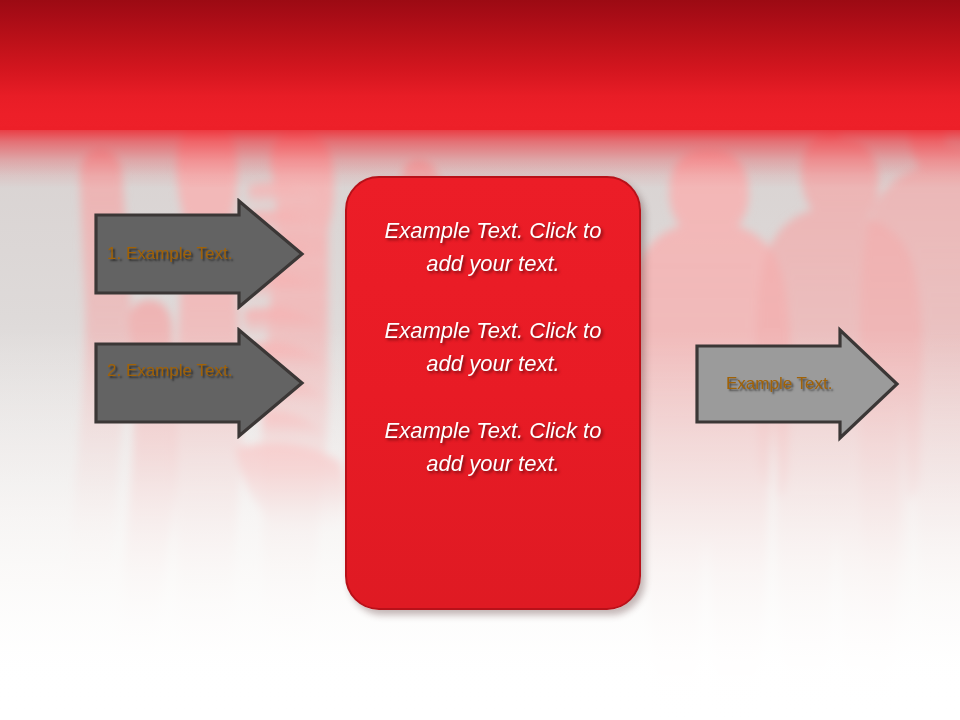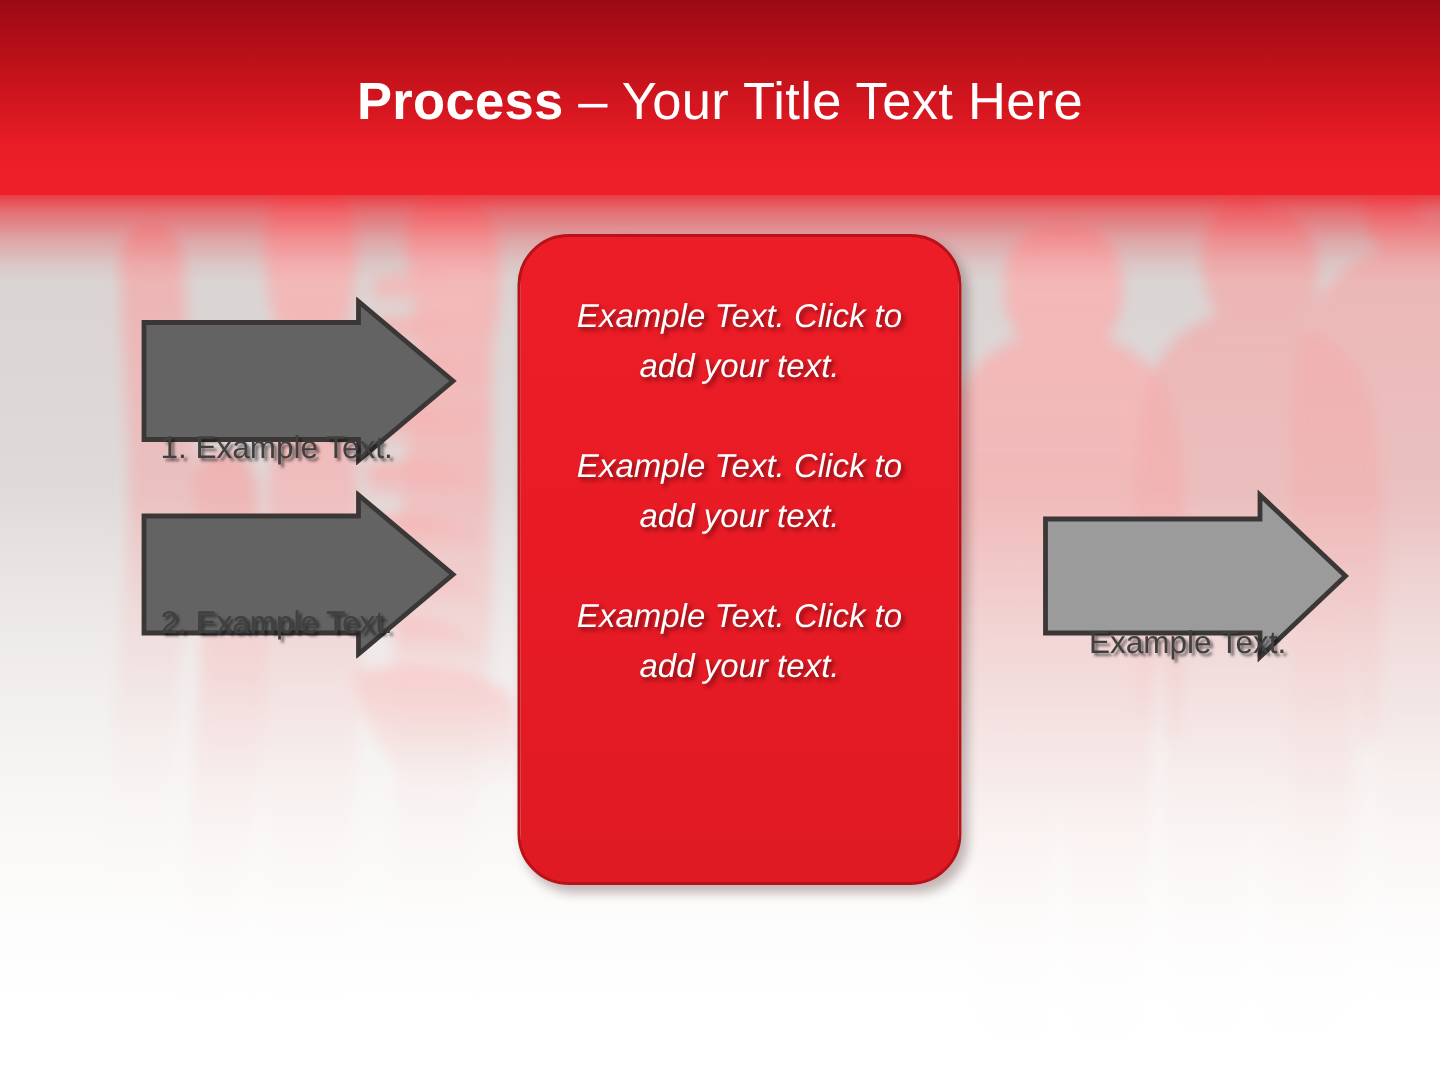--- a/index.html
+++ b/index.html
@@ -112,33 +112,32 @@
     display: block;
     overflow: visible;
   }
   .arrow .shape {
     stroke: #3b3736;
     stroke-width: 3.2;
     stroke-linejoin: miter;
   }
   .arrow-label {
     position: absolute;
-    color: #404040;
-    font-size: 21px;
+    color: #a16207;
+    font-size: 17px;
     line-height: 20px;
     white-space: nowrap;
     text-shadow: 2px 2px 2px rgba(0,0,0,0.55);
-    margin-top: 45px;
   }
 
   
   .redbox {
     position: absolute;
     left: 345px;
-    top: 156px;
+    top: 176px;
     width: 296px;
     height: 434px;
     background: linear-gradient(to bottom, #ec1d27 0%, #e81b25 50%, #df1a23 100%);
     border: 2px solid #b81119;
     border-radius: 34px;
     box-shadow: 4px 5px 7px rgba(80,40,40,0.33);
     box-sizing: border-box;
   }
   .redbox-inner {
     position: absolute;
@@ -225,23 +224,20 @@
         <path d="M416,160 q20,-2 24,24 l6,132 q4,56 -4,110 l-14,148 h-32 l12,-184 q6,-62 0,-112 l-6,-92 q-2,-24 14,-26 z"></path>
       </g>
     </g>
   </svg>
 
   <div class="bg-fade-bottom"></div>
 
   <div class="banner"></div>
   <div class="banner-fade"></div>
 
-  <div class="title">
-    <span class="t-bold">Process</span><span class="t-rest"> – Your Title Text Here</span>
-  </div>
 
   <div class="arrow" style="left:93px; top:198px; width:212px; height:112px;">
     <svg width="212" height="112" viewBox="0 0 212 112">
       <path class="shape" fill="#636363" d="M3,17 L146,17 L146,3 L209,56 L146,109 L146,95 L3,95 Z"></path>
     </svg>
     <div class="arrow-label" style="left:14px; top:46px;">1. Example Text.</div>
   </div>
 
   <div class="arrow" style="left:93px; top:327px; width:212px; height:112px;">
     <svg width="212" height="112" viewBox="0 0 212 112">

